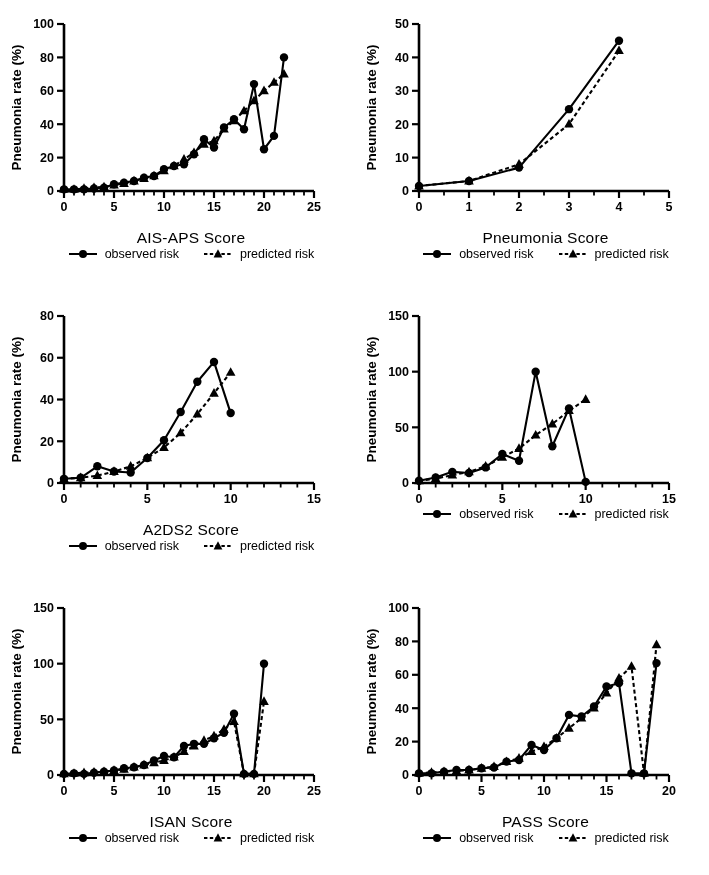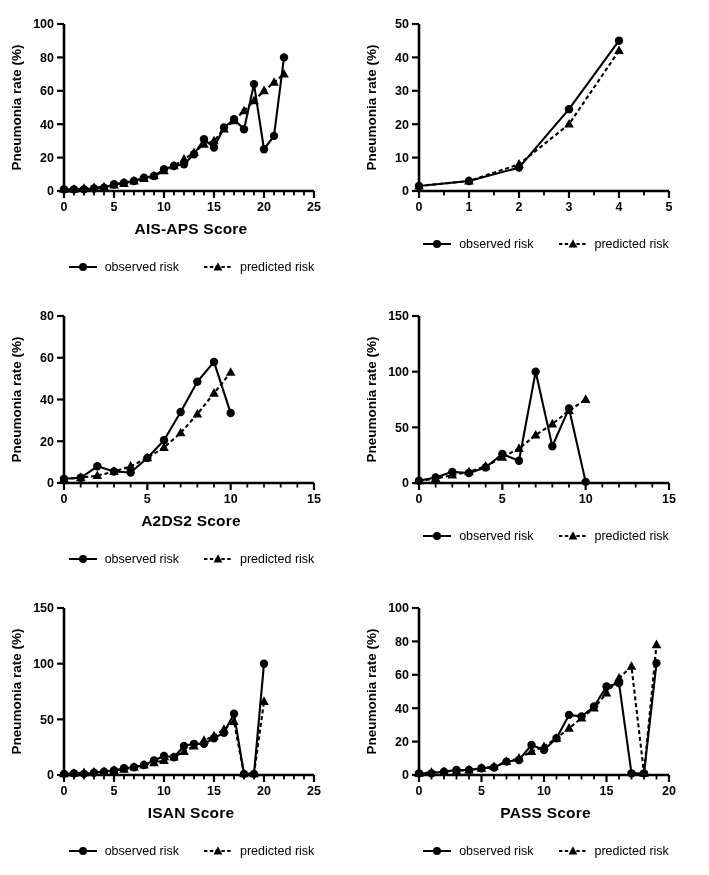--- a/index.html
+++ b/index.html
@@ -19,33 +19,33 @@
   .panel {
     position: relative;
     display: flex;
     flex-direction: column;
     align-items: center;
     overflow: hidden;
   }
   .chart-svg { display: block; width: 354px; height: 215px; flex: 0 0 215px; }
   svg text { font-family: "Liberation Sans", sans-serif; fill: #000; }
   .x-title {
-    font-weight: bold;
+    font-weight: normal;
     font-size: 15.5px;
     letter-spacing: 0.2px;
     padding-left: 28px;
-    margin-top: 5px;
+    margin-top: 14px;
     white-space: nowrap;
   }
   .legend {
     display: flex;
     align-items: center;
     gap: 24px;
     padding-left: 28px;
-    margin-top: 22px;
+    margin-top: 0;
     font-size: 12.5px;
     white-space: nowrap;
   }
   .legend-item { display: flex; align-items: center; gap: 7px; }
   .lg { display: block; width: 30px; height: 12px; }
 </style>
 </head>
 <body>
 
 <div class="figure-grid">
@@ -207,20 +207,21 @@
         <path d="M 164 159.08 L 168.8 167.68 L 159.2 167.68 Z" fill="#000000"></path>
         <path d="M 214 119 L 218.8 127.60000000000001 L 209.2 127.60000000000001 Z" fill="#000000"></path>
         <path d="M 264 45.519999999999996 L 268.8 54.12 L 259.2 54.12 Z" fill="#000000"></path>
         <polyline points="64.00,185.99 114.00,180.98 164.00,167.62 214.00,109.17 264.00,40.70" fill="none" stroke="#000000" stroke-width="2.1" stroke-linejoin="round"></polyline>
         <circle cx="64" cy="185.99" r="4.2" fill="#000000"></circle>
         <circle cx="114" cy="180.98" r="4.2" fill="#000000"></circle>
         <circle cx="164" cy="167.62" r="4.2" fill="#000000"></circle>
         <circle cx="214" cy="109.17" r="4.2" fill="#000000"></circle>
         <circle cx="264" cy="40.69999999999999" r="4.2" fill="#000000"></circle>
       </svg>
+    <div class="x-title">Pneumonia Score</div>
     <div class="legend">
       <span class="legend-item">
         <svg class="lg" viewBox="0 0 30 12">
             <line x1="1" y1="6" x2="29" y2="6" stroke="#000000" stroke-width="2"></line>
             <circle cx="15" cy="6" r="4" fill="#000000"></circle>
           </svg>
         <span>observed risk</span>
       </span>
       <span class="legend-item">
         <svg class="lg" viewBox="0 0 30 12">

